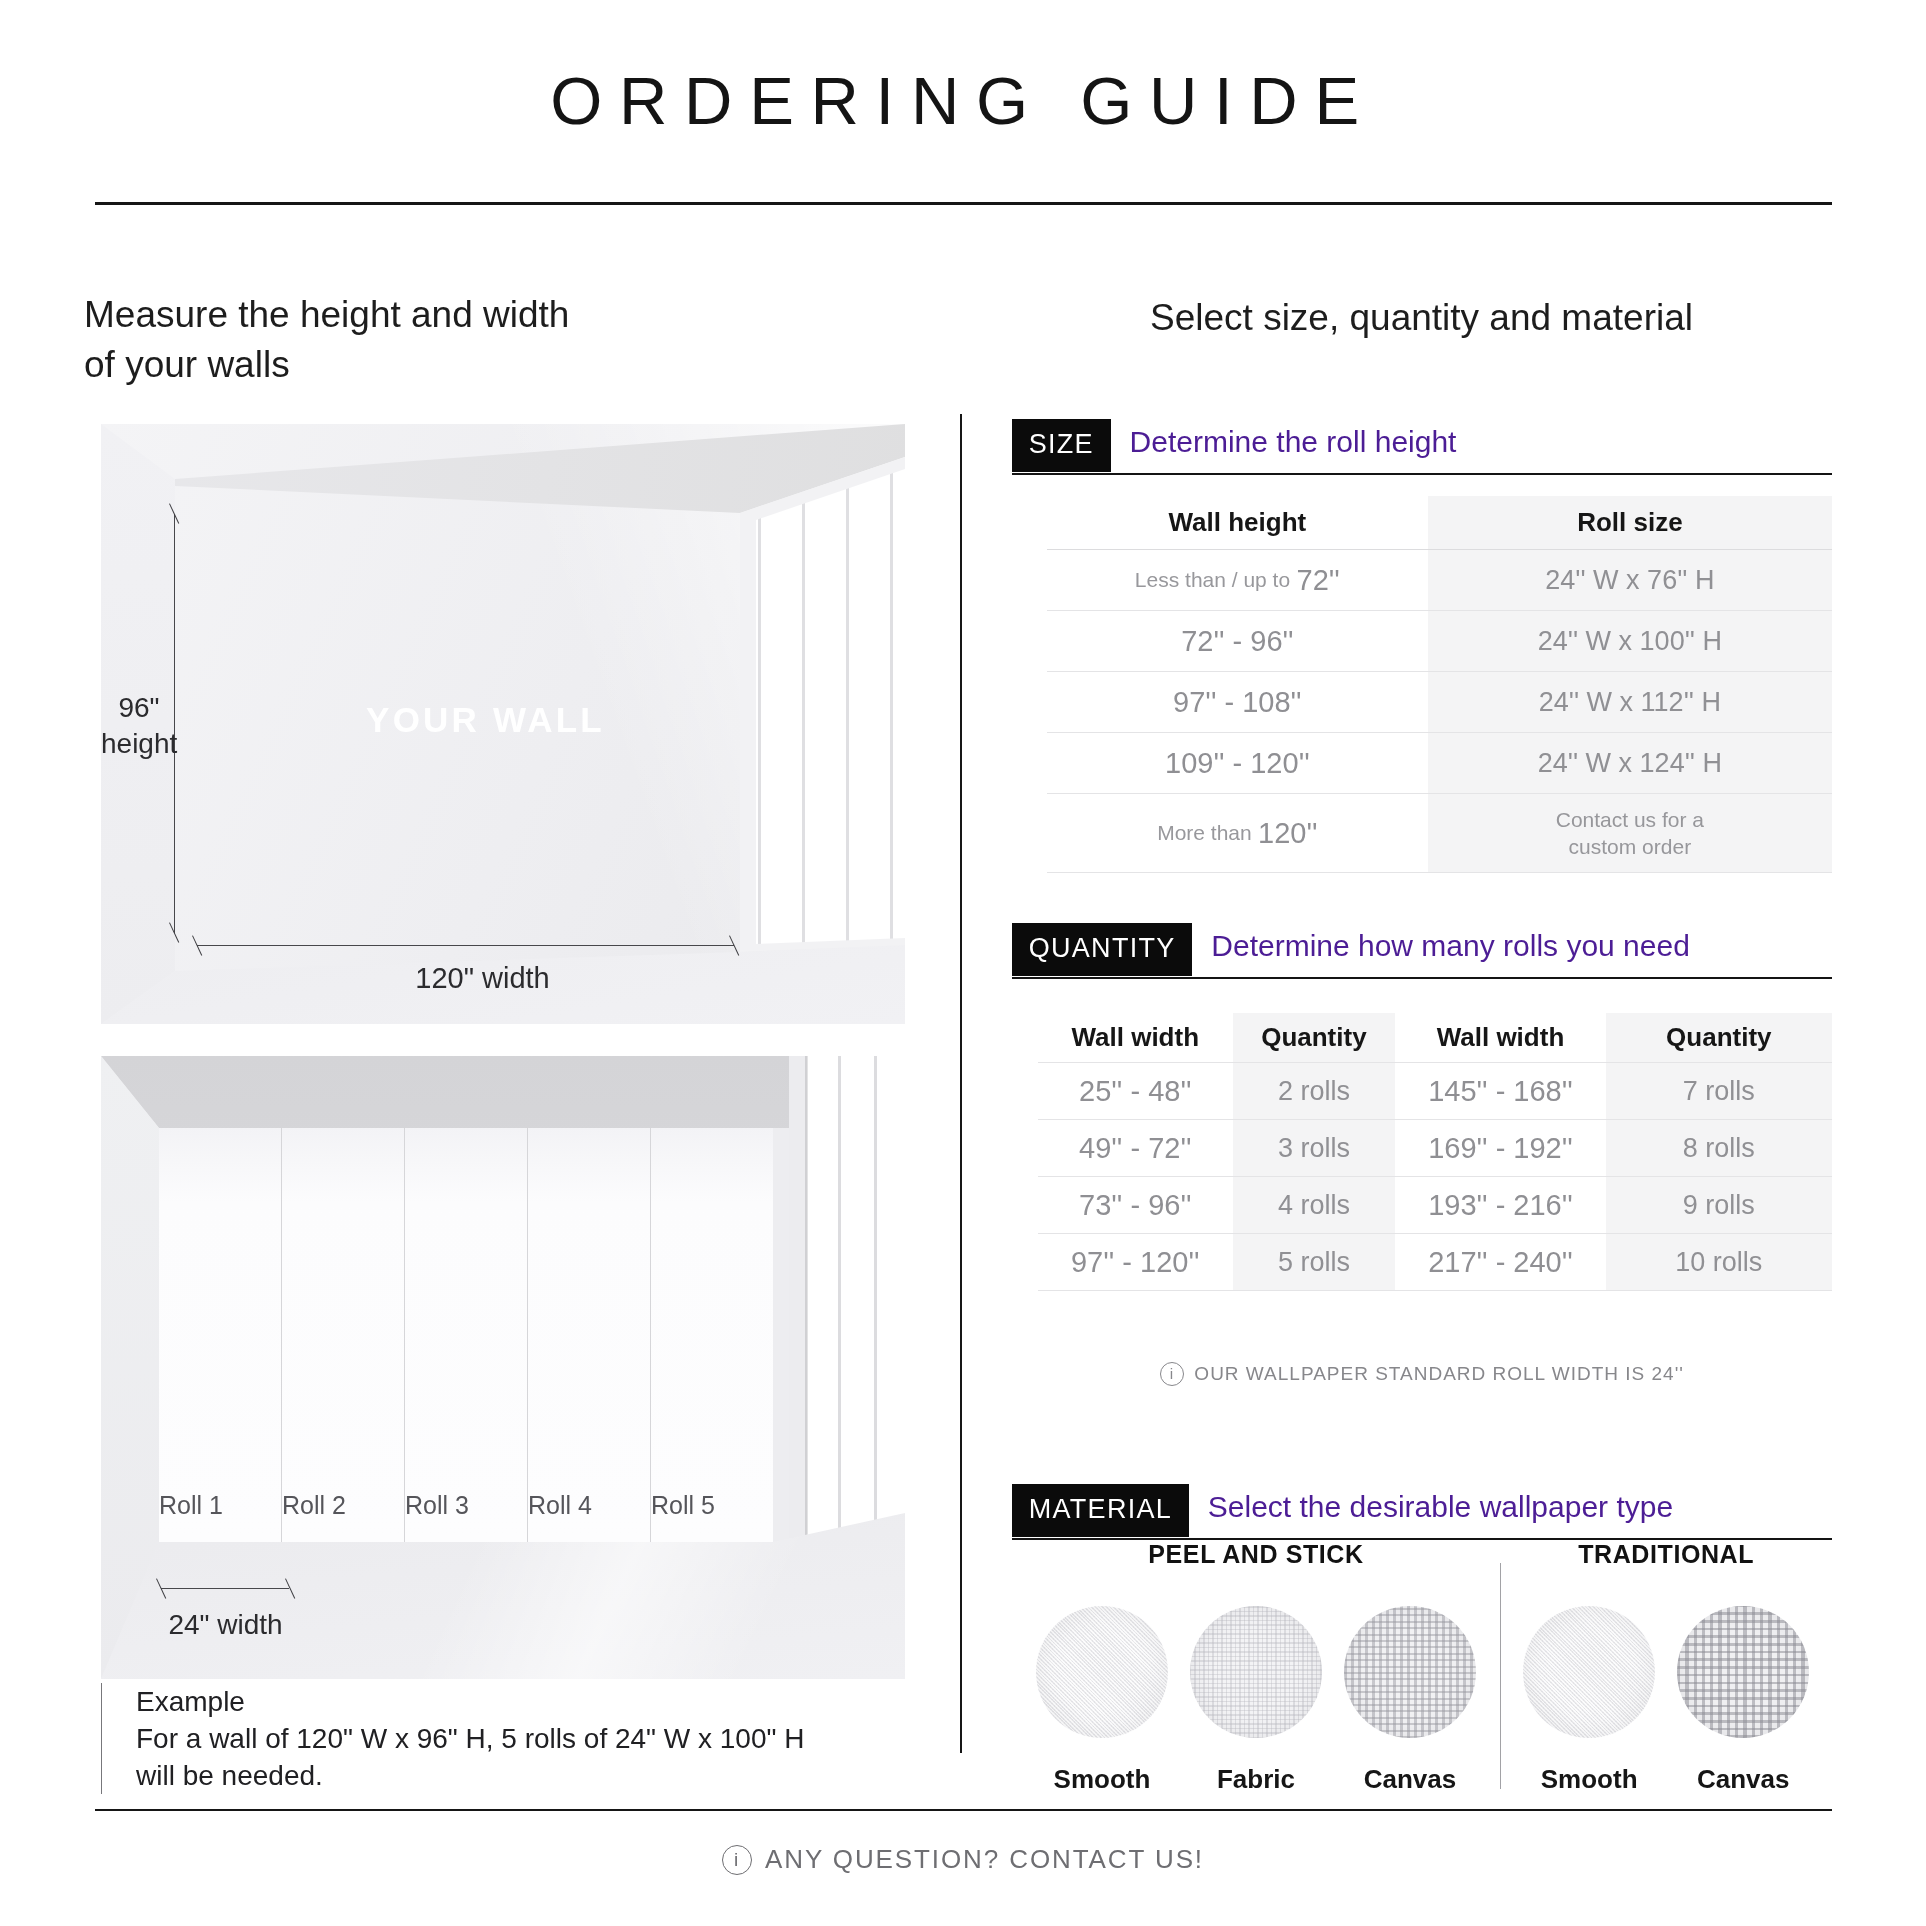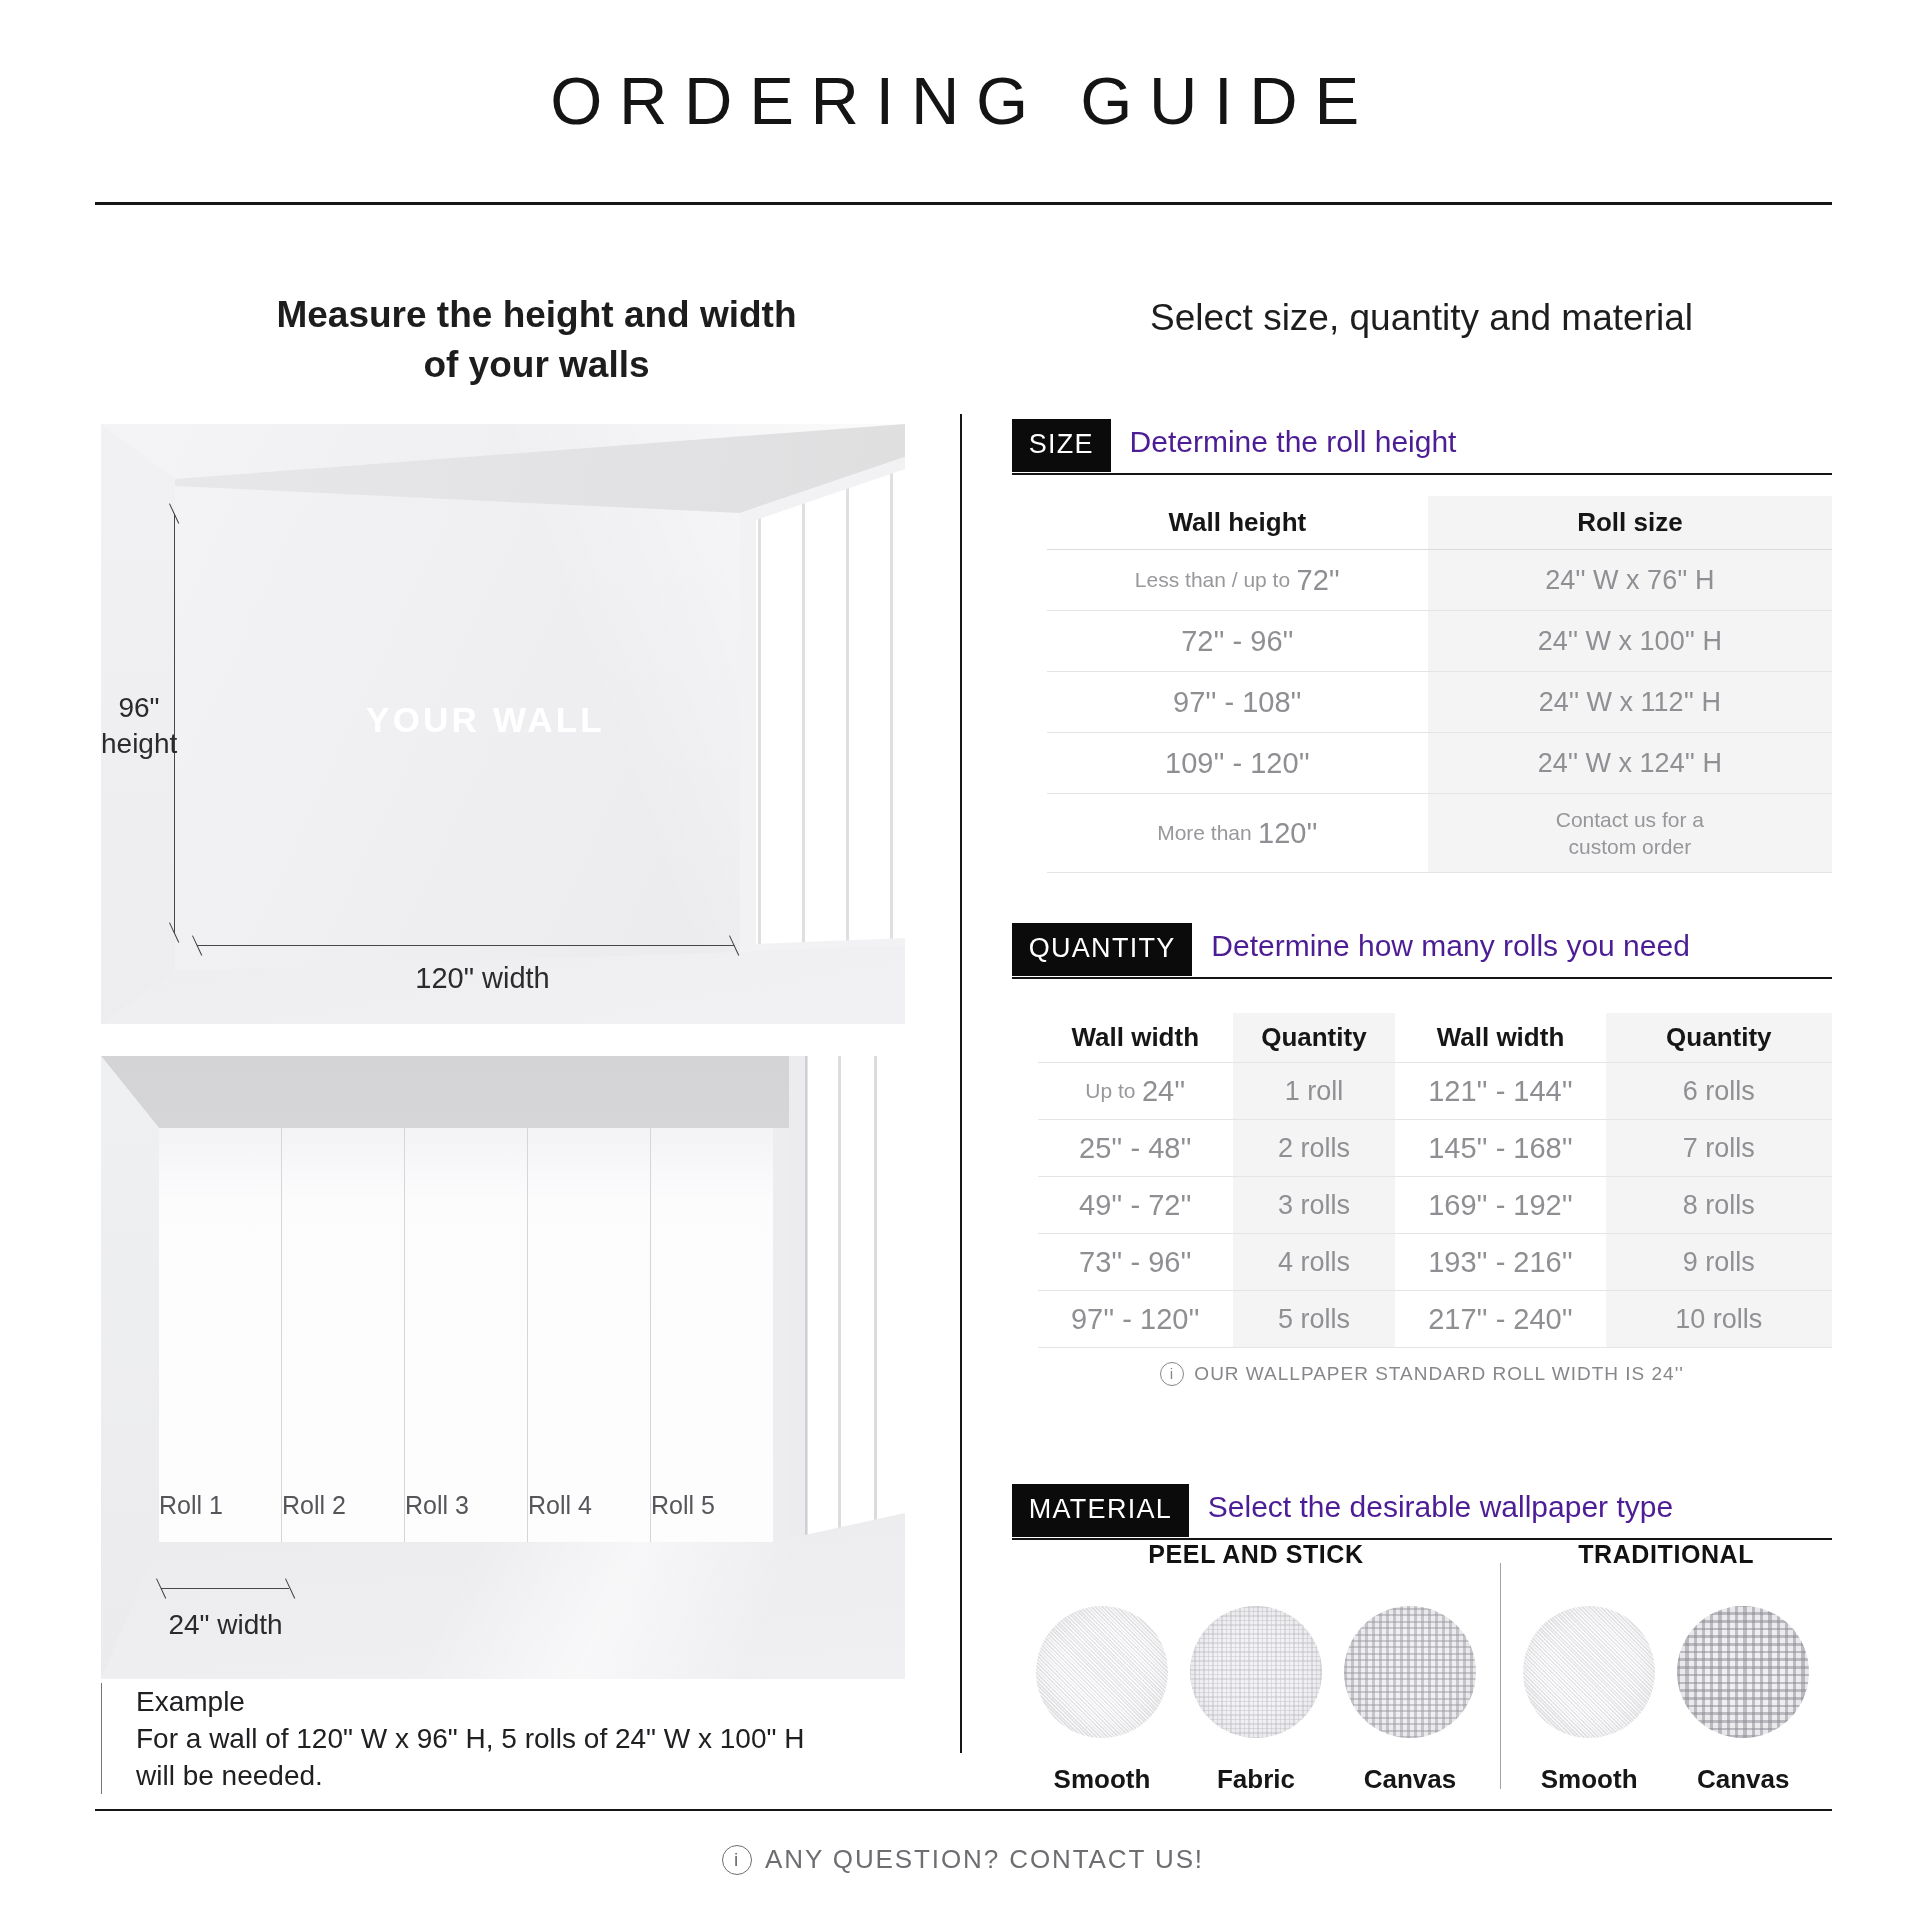--- a/index.html
+++ b/index.html
@@ -7,22 +7,22 @@
         font-family:"Liberation Sans", sans-serif;color:#1a1a1a;}
   .abs{position:absolute;}
 
   
   .title{top:62px;left:0;width:100%;text-align:center;font-size:67px;font-weight:400;
          letter-spacing:16.7px;color:#141414;}
   .rule-top{top:202px;left:95px;width:1737px;height:2.6px;background:#161616;}
   .rule-bottom{top:1809px;left:95px;width:1737px;height:1.9px;background:#161616;}
   .divider-center{top:414px;left:960px;width:1.9px;height:1339px;background:#161616;}
 
-  .heading-left{top:290px;left:113px;width:847px;text-align:center;font-size:37px;
-                line-height:50px;color:#1d1d1d;font-weight:bold;}
+  .heading-left{top:290px;left:84px;width:847px;text-align:left;font-size:37px;
+                line-height:50px;color:#1d1d1d;}
   .heading-right{top:297px;left:1012px;width:819px;text-align:center;font-size:37px;color:#1d1d1d;}
 
   
   .room{overflow:hidden;}
   .room1{left:101px;top:424px;width:804px;height:600px;}
   .room2{left:101px;top:1056px;width:804px;height:623px;}
   .layer{position:absolute;inset:0;}
 
   .r1-main{background:linear-gradient(115deg,#f4f4f6 0%,#eeeef1 55%,#e9e9ec 100%);}
   .r1-ceil{background:linear-gradient(100deg,#e8e8eb,#dededf);
@@ -273,35 +273,20 @@
   </div>
   <div class="abs qty-table" id="qty-table">
       <div class="trow hrow">
         <div class="cell c1 hdr">Wall width</div>
         <div class="cell c2 hdr graybg">Quantity</div>
         <div class="cell c3 hdr">Wall width</div>
         <div class="cell c4 hdr graybg">Quantity</div>
       </div>
       <div class="trow">
         <div class="cell c1">
-          <span class="pre">Up to </span>
-          <span class="val">24''</span>
-        </div>
-        <div class="cell c2 graybg">
-          <span class="qval">1 roll</span>
-        </div>
-        <div class="cell c3">
-          <span class="val">121'' - 144''</span>
-        </div>
-        <div class="cell c4 graybg">
-          <span class="qval">6 rolls</span>
-        </div>
-      </div>
-      <div class="trow">
-        <div class="cell c1">
           <span class="val">25'' - 48''</span>
         </div>
         <div class="cell c2 graybg">
           <span class="qval">2 rolls</span>
         </div>
         <div class="cell c3">
           <span class="val">145'' - 168''</span>
         </div>
         <div class="cell c4 graybg">
           <span class="qval">7 rolls</span>

